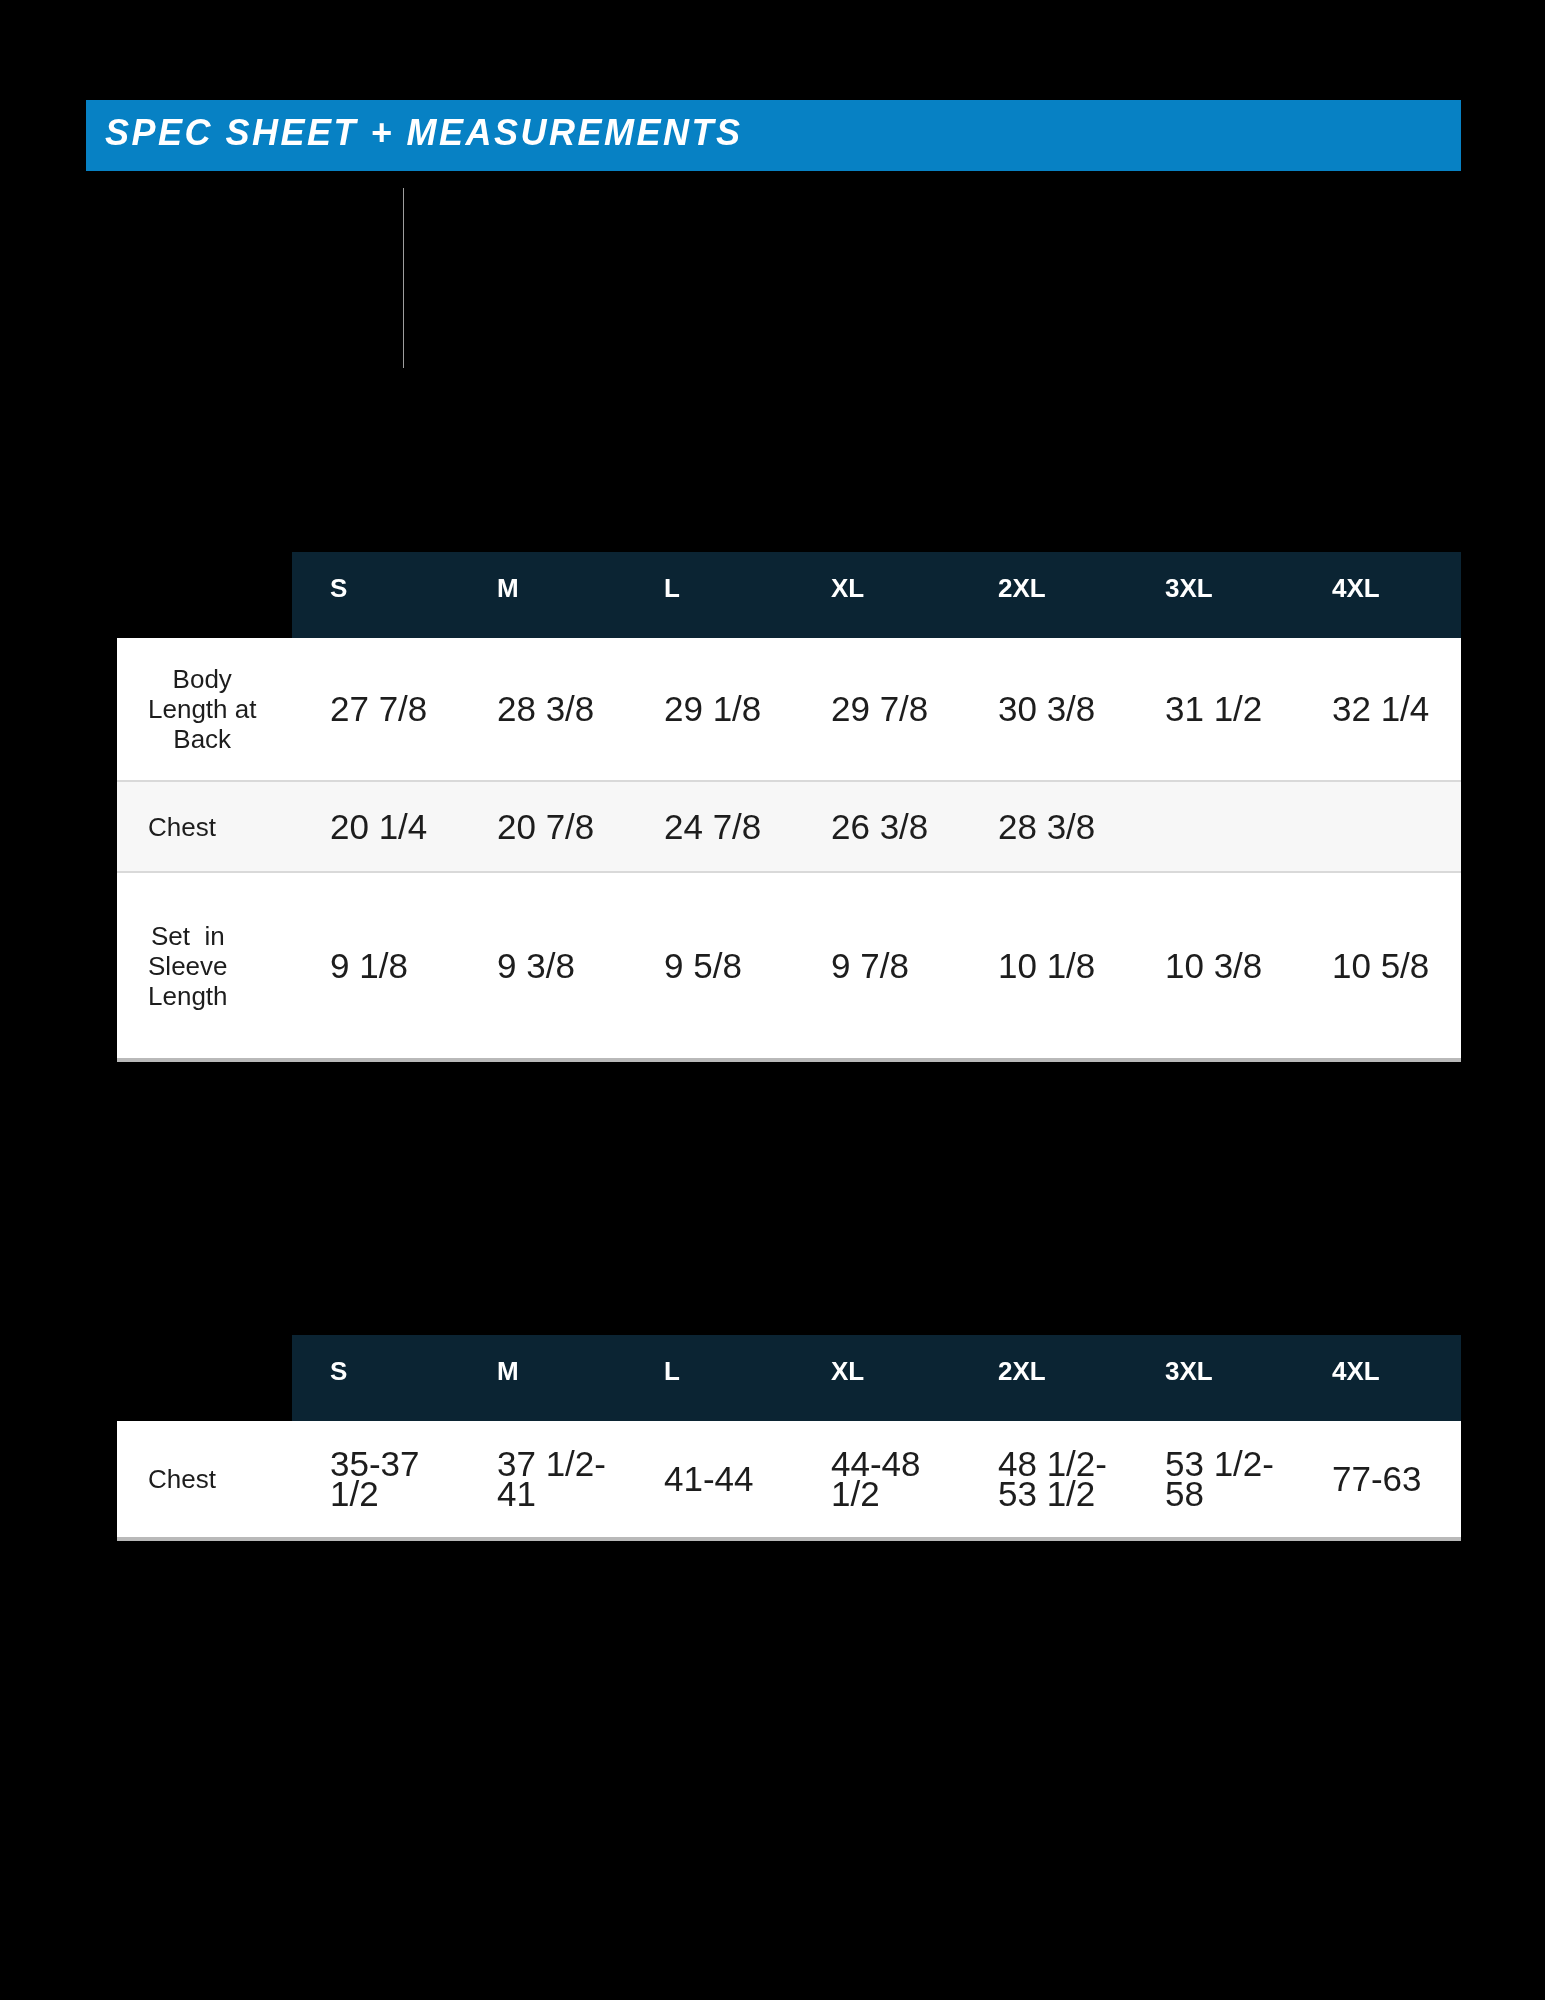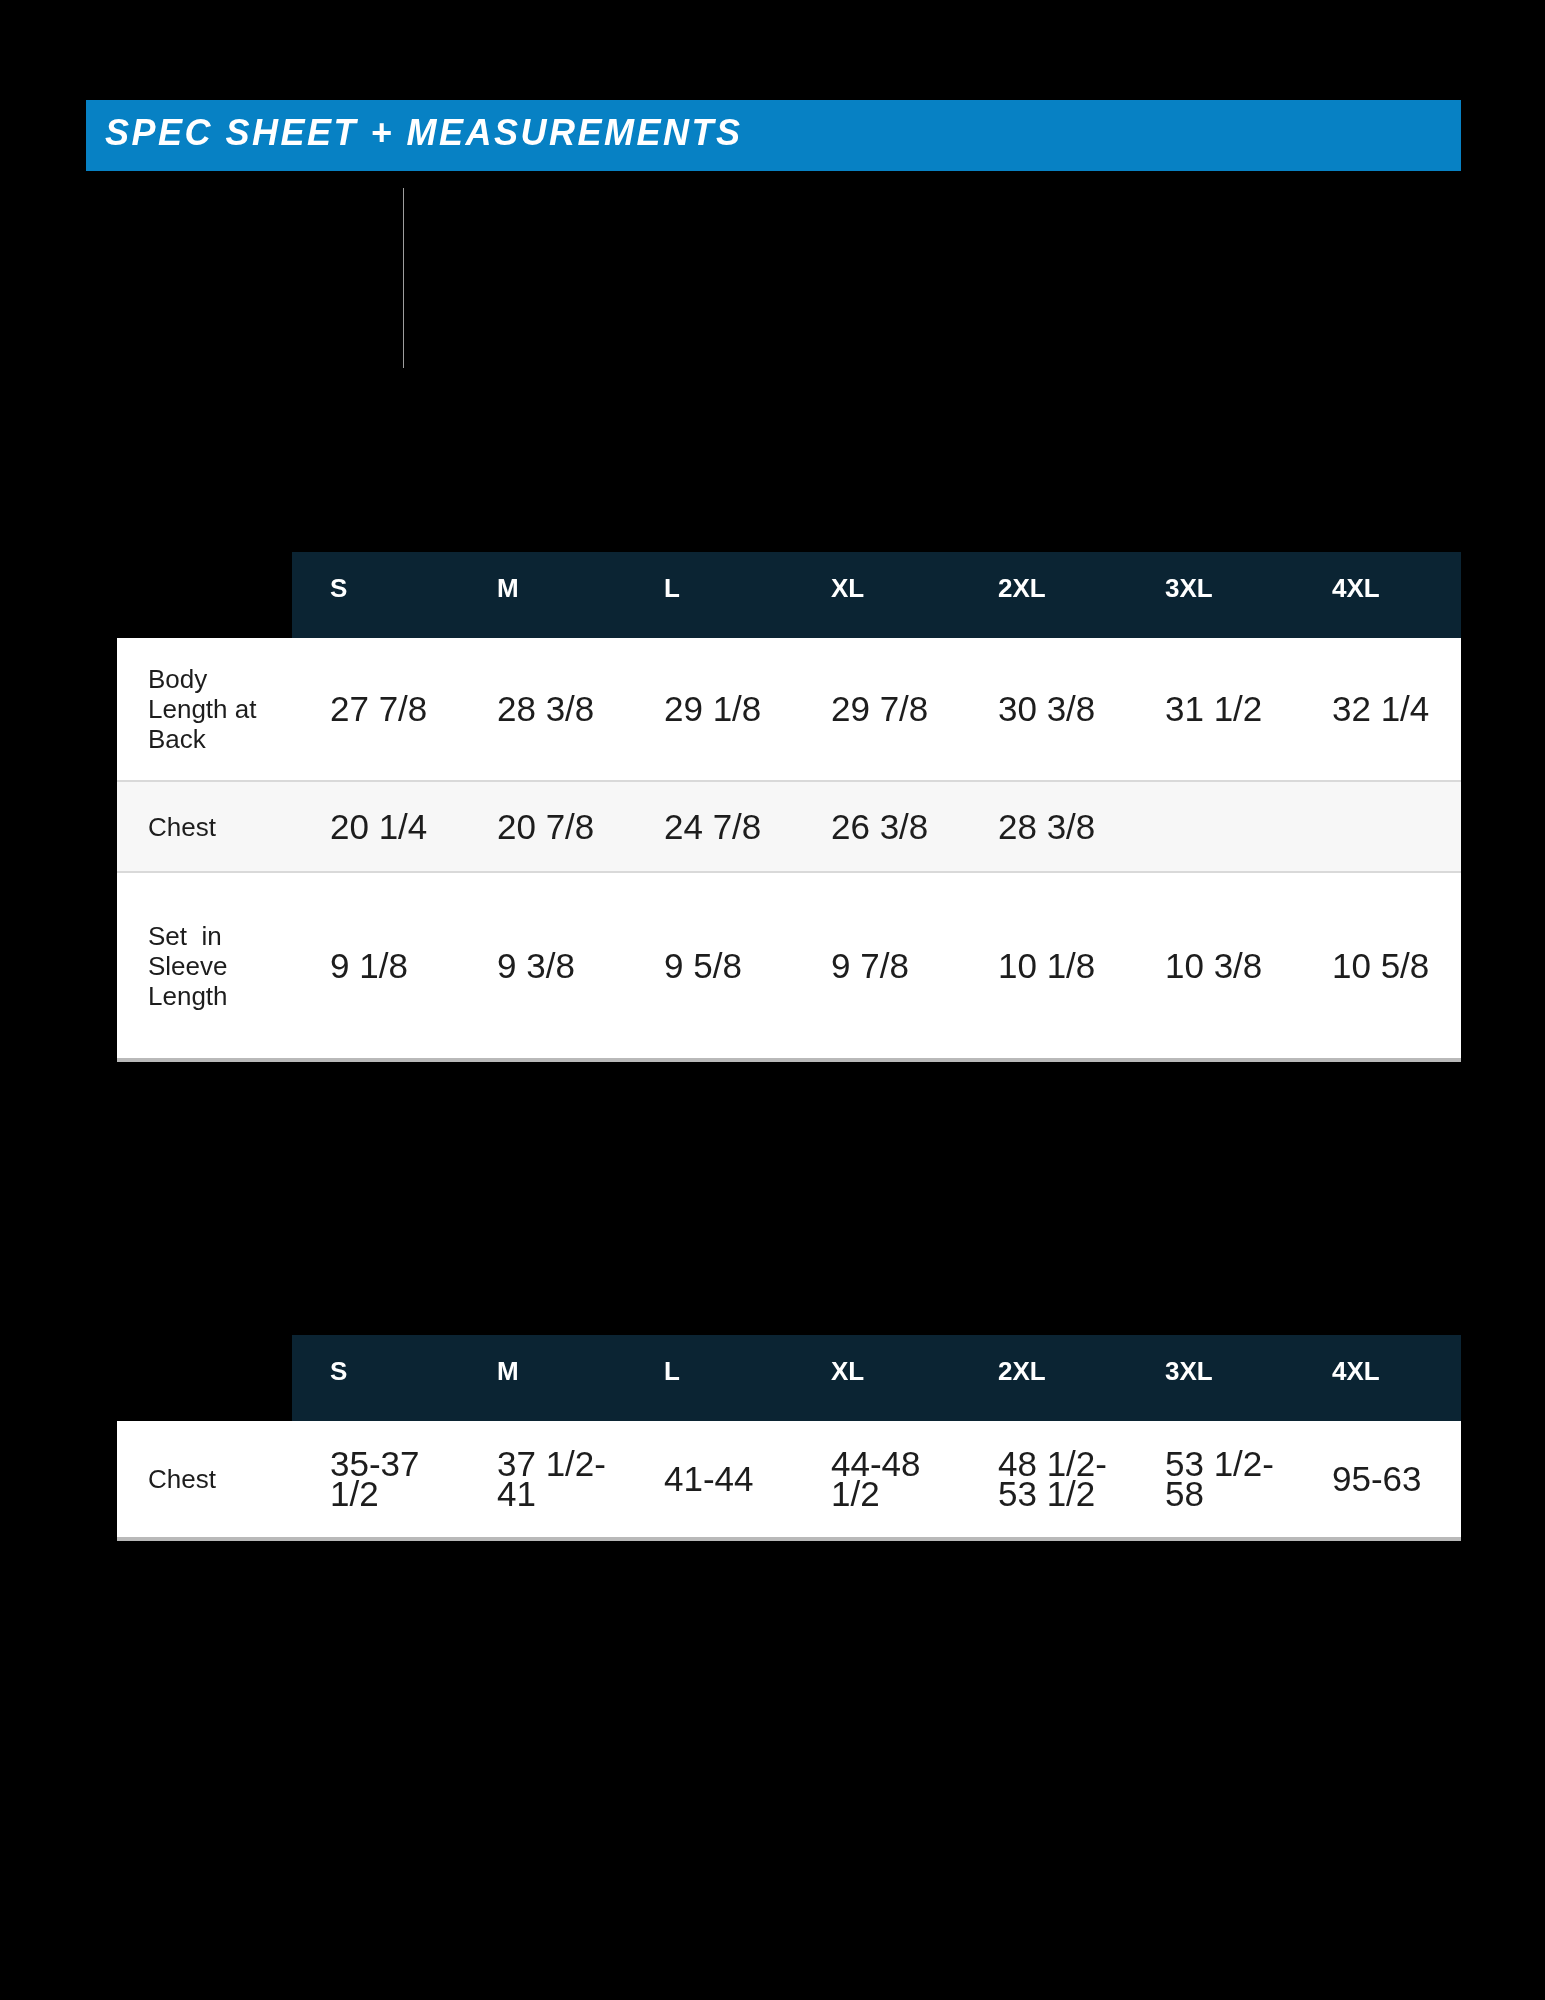--- a/index.html
+++ b/index.html
@@ -43,21 +43,21 @@
   .trow{display:flex;background:#fff;box-sizing:border-box;}
   .trow.alt{background:var(--row-alt,#f7f7f7);}
   .trow.sep{border-top:2px solid var(--separator,#d9d9d9);}
   .row-h1{height:142px;}
   .row-h2{height:91px;}
   .row-h3{height:187px;}
   .row-h4{height:116px;}
   .label-cell{
     width:175px;box-sizing:border-box;padding-left:31px;
     display:flex;align-items:center;
-    font-size:26px;line-height:30px;white-space:pre-wrap;
+    font-size:26px;line-height:30px;white-space:pre-wrap;text-align:center;
   }
   .cell{
     width:167px;box-sizing:border-box;padding-left:38px;
     display:flex;align-items:center;
     font-size:35px;line-height:30px;
   }
 </style>
 </head>
 <body>
 
@@ -125,16 +125,16 @@
   </div>
   <div class="tbody">
     <div class="trow row-h4">
       <div class="label-cell">Chest</div>
       <div class="cell">35-37 1/2</div>
       <div class="cell">37 1/2-41</div>
       <div class="cell">41-44</div>
       <div class="cell">44-48 1/2</div>
       <div class="cell">48 1/2-53 1/2</div>
       <div class="cell">53 1/2-58</div>
-      <div class="cell">95-63</div>
+      <div class="cell">77-63</div>
     </div>
   </div>
 </section>
 
 </body></html>

